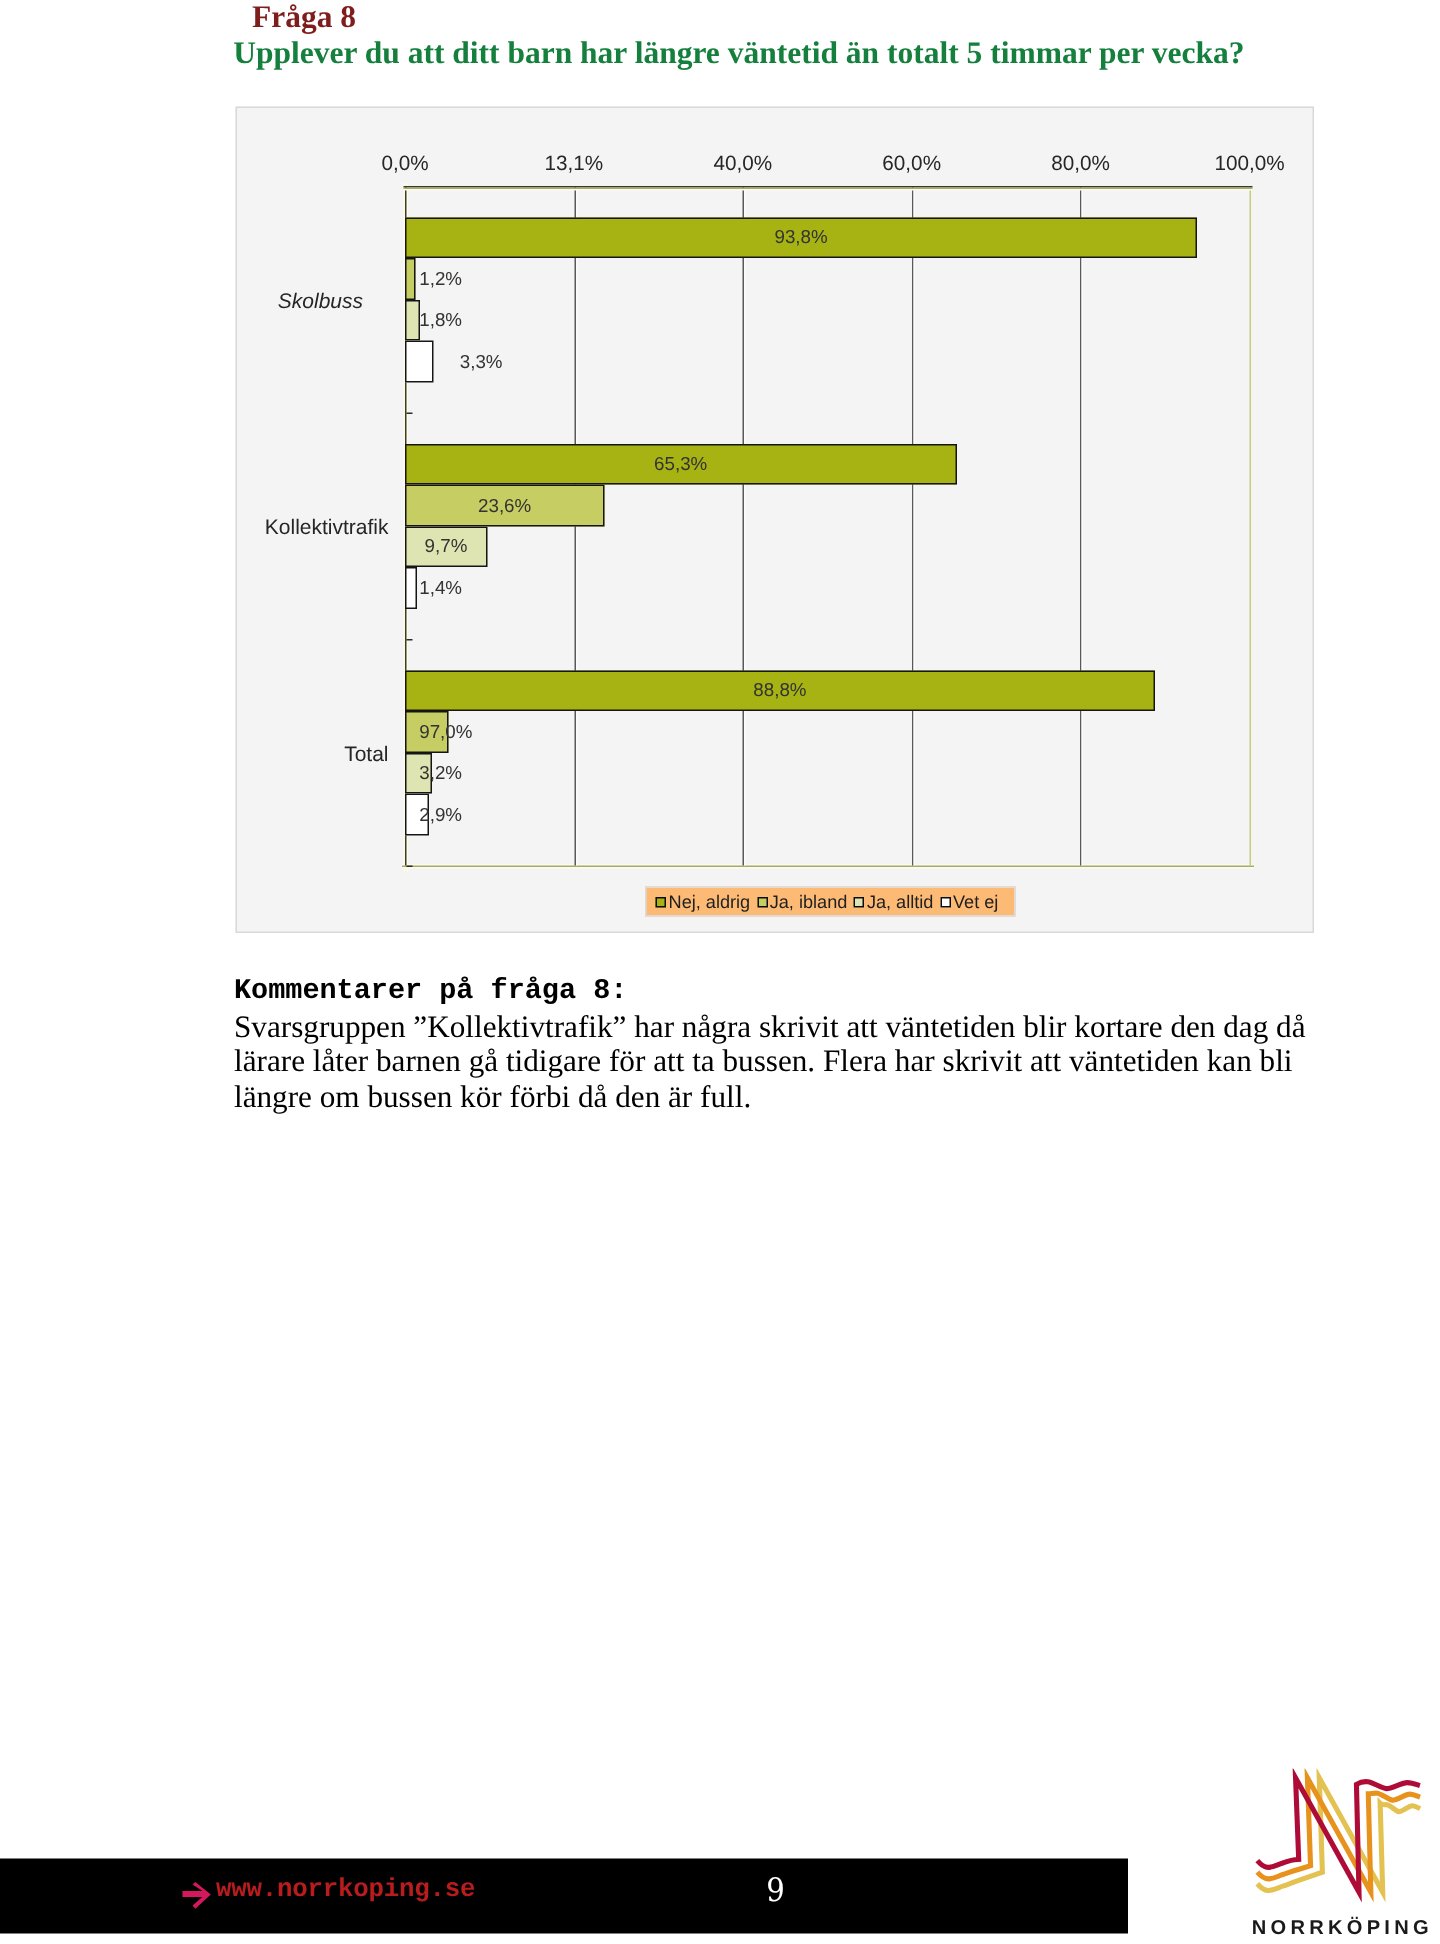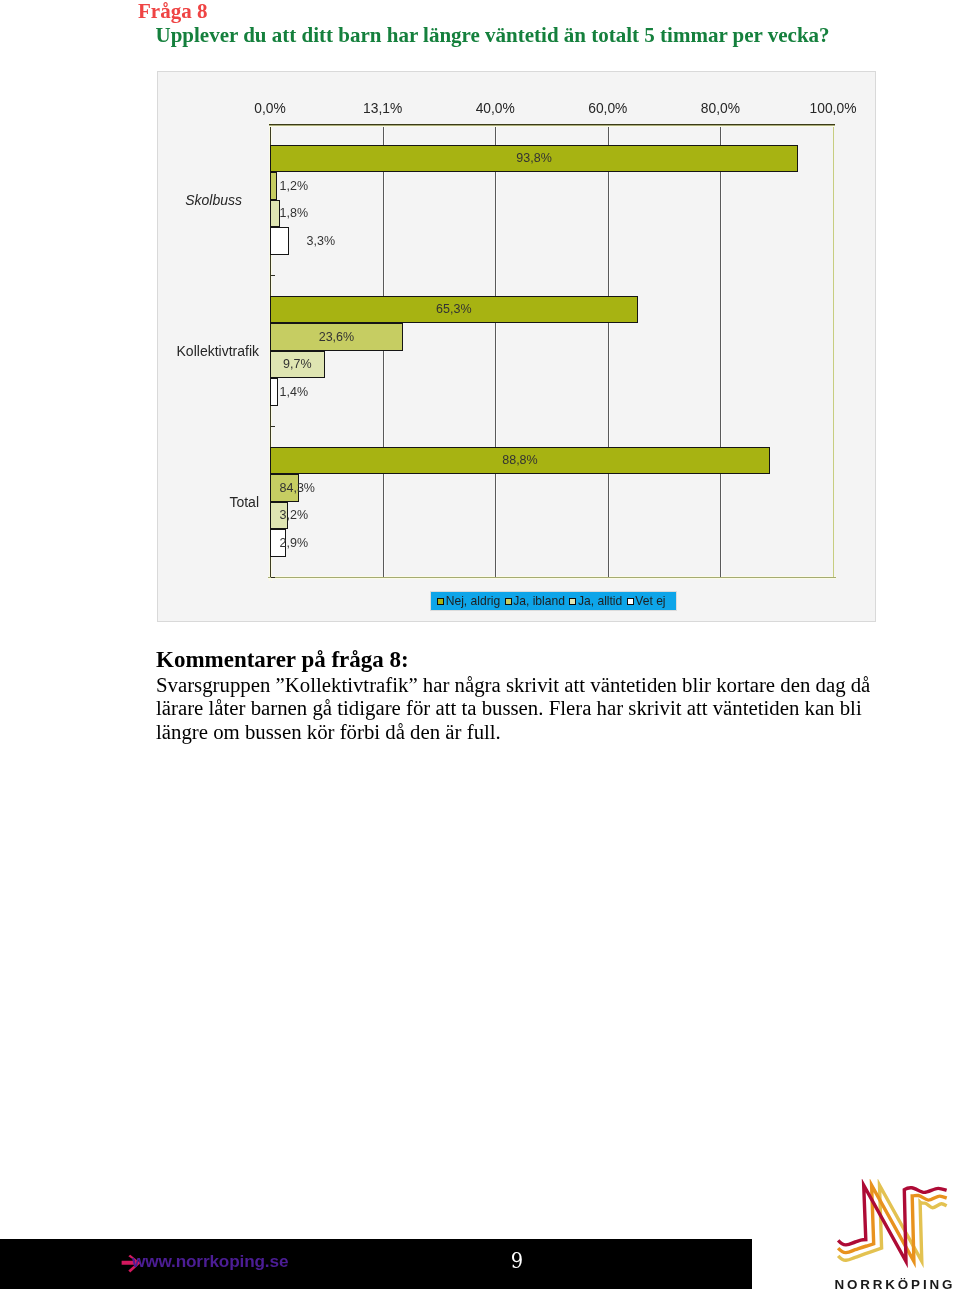--- a/index.html
+++ b/index.html
@@ -2,22 +2,22 @@
 <html><head>
 <meta charset="utf-8">
 <title>Fraga 8</title>
 <style>
   html,body{margin:0;padding:0;}
   body{width:960px;height:1296px;background:#ffffff;
        font-family:"Liberation Serif",serif;position:relative;overflow:hidden;}
   .page{position:absolute;left:0;top:0;width:960px;height:1296px;transform:translateZ(0);}
 
   
-  .h-q{position:absolute;left:138px;top:-1px;font-size:21px;font-weight:bold;
-       font-family:"Liberation Serif",serif;color:#ef4444;line-height:24.5px;}
+  .h-q{position:absolute;left:168px;top:-1px;font-size:21px;font-weight:bold;
+       font-family:"Liberation Serif",serif;color:#7f1d1d;line-height:24.5px;}
   .h-sub{position:absolute;left:155.5px;top:22.7px;font-size:21px;font-weight:bold;
        font-family:"Liberation Serif",serif;color:#15803d;white-space:nowrap;line-height:24.5px;}
 
   
   .chart{position:absolute;left:157px;top:71px;width:719px;height:551px;
          background:#f4f4f4;border:1px solid #d9d9d9;box-sizing:border-box;
          font-family:"Liberation Sans",sans-serif;}
   .plot{position:absolute;left:112px;top:52px;width:563px;height:453px;}
   .plotbg{position:absolute;left:0;top:0;width:100%;height:100%;background:#f4f4f4;}
   .gridline{position:absolute;top:0;width:1px;height:100%;background:#595959;}
@@ -33,36 +33,36 @@
   .xtick{position:absolute;top:-23px;font-size:13.8px;color:#262626;
          transform:translateX(-50%);white-space:nowrap;}
   .catlabel{position:absolute;font-size:14.0px;color:#262626;text-align:right;
             white-space:nowrap;transform:translateY(-50%);}
   .bar{position:absolute;border:1.15px solid #151515;box-sizing:border-box;}
   .barlabel-out{position:absolute;font-size:12.5px;color:#333;transform:translateY(-50%);
                 white-space:nowrap;}
   .tickmark{position:absolute;width:4px;height:1.2px;background:#2b2b20;left:1px;}
 
   .legend{position:absolute;left:272px;top:519px;height:20px;
-          background:#0ea5e9;border:1px solid #dcdcdc;box-sizing:border-box;
+          background:#fdba74;border:1px solid #dcdcdc;box-sizing:border-box;
           display:flex;align-items:center;padding:0 6.2px;
           font-family:"Liberation Sans",sans-serif;font-size:12.1px;color:#1f1f1f;}
   .legitem{display:flex;align-items:center;margin-right:4.5px;}
   .swatch{width:7px;height:7px;border:1.5px solid #0d0d0d;box-sizing:border-box;margin-right:1.5px;}
 
   
-  .c-title{position:absolute;left:156px;top:648px;font-size:23px;font-weight:bold;
-           font-family:Liberation Serif, serif;line-height:24px;}
+  .c-title{position:absolute;left:156px;top:648px;font-size:19px;font-weight:bold;
+           font-family:Liberation Mono, monospace;line-height:24px;}
   .c-body{position:absolute;left:156px;top:672.5px;width:730px;font-size:20.8px;
           font-family:"Liberation Serif",serif;line-height:23.7px;text-align:left;}
 
   
   .footbar{position:absolute;left:0;top:1239px;width:752px;height:50px;background:#000;}
-  .foot-url{position:absolute;left:132px;top:1253px;color:#4c1d95;font-size:17.2px;font-weight:bold;
-            font-family:Liberation Sans, sans-serif;letter-spacing:-0.15px;line-height:16px;}
+  .foot-url{position:absolute;left:144px;top:1253px;color:#b91c1c;font-size:17.2px;font-weight:bold;
+            font-family:Liberation Mono, monospace;letter-spacing:-0.15px;line-height:16px;}
   .foot-arrow{position:absolute;left:120.5px;top:1254px;line-height:0;}
   .pagenum{position:absolute;left:487px;top:1250px;width:60px;text-align:center;color:#fff;
            font-size:21.6px;line-height:22px;font-family:"DejaVu Serif",serif;font-stretch:condensed;}
   .logo{position:absolute;left:836px;top:1179px;width:120px;height:94px;line-height:0;}
   .logo-text{position:absolute;left:834.5px;top:1277.5px;font-family:"Liberation Sans",sans-serif;
              font-weight:bold;font-size:13.4px;letter-spacing:2.85px;color:#1a1a1a;line-height:14px;}
 </style>
 </head>
 <body>
 
@@ -116,21 +116,21 @@
         <div class="barlabel-out" style="left: 48.7074px; visibility: visible; top: 212.75px;">23,6%</div>
         <div class="bar" style="left: 0px; top: 226.5px; width: 54.611px; height: 27.5px; background: rgb(223, 229, 178);"></div>
         <div class="barlabel-out" style="left: 13.0555px; visibility: visible; top: 240.25px;">9,7%</div>
         <div class="bar" style="left: 0px; top: 254px; width: 7.882px; height: 27.5px; background: rgb(255, 255, 255);"></div>
         <div class="barlabel-out" style="left: 9.5px; visibility: visible; top: 267.75px;">1,4%</div>
         <div class="catlabel" style="top: 378px; right: 574px;">Total</div>
         <div class="tickmark" style="top: 453px;"></div>
         <div class="bar" style="left: 0px; top: 322.5px; width: 499.944px; height: 27.5px; background: rgb(167, 179, 18);"></div>
         <div class="barlabel-out" style="left: 232.245px; visibility: visible; top: 336.25px;">88,8%</div>
         <div class="bar" style="left: 0px; top: 350px; width: 28.713px; height: 27.5px; background: rgb(198, 205, 98);"></div>
-        <div class="barlabel-out" style="left: 9.5px; visibility: visible; top: 363.75px;">84,3%</div>
+        <div class="barlabel-out" style="left: 9.5px; visibility: visible; top: 363.75px;">97,0%</div>
         <div class="bar" style="left: 0px; top: 377.5px; width: 18.016px; height: 27.5px; background: rgb(223, 229, 178);"></div>
         <div class="barlabel-out" style="left: 9.5px; visibility: visible; top: 391.25px;">3,2%</div>
         <div class="bar" style="left: 0px; top: 405px; width: 16.327px; height: 27.5px; background: rgb(255, 255, 255);"></div>
         <div class="barlabel-out" style="left: 9.5px; visibility: visible; top: 418.75px;">2,9%</div>
       </div>
   <div class="legend">
         <div class="legitem">
           <span class="swatch" style="background: rgb(167, 179, 18);"></span>
           <span>Nej, aldrig</span>
         </div>

